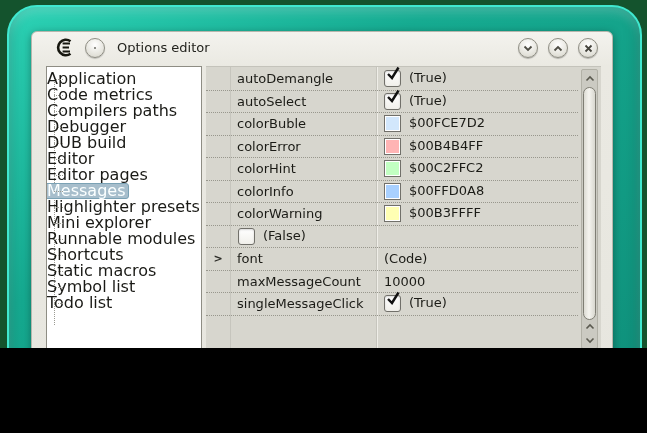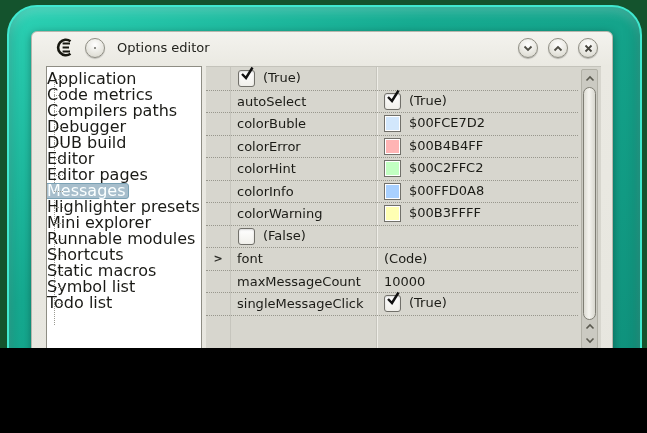--- a/index.html
+++ b/index.html
@@ -135,20 +135,21 @@
       <div class="side-item"><span class="lbl">Todo list</span></div>
     </div>
 
     <div class="grid">
       <div class="gutterline"></div>
       <div class="splitline"></div>
       <div class="rows">
 
         <div class="prow">
           <div class="gcell"></div>
+          <div class="ncell">autoDemangle</div>
           <div class="vcell">
             <span class="cb">
               <svg width="14" height="14" viewBox="0 0 14 14">
                 <path d="M2 8 L6 12 L12.5 1.5" fill="none" stroke="#111" stroke-width="2.4"></path>
                 </svg>
             </span>
             <span>(True)</span>
           </div>
         </div>
 

